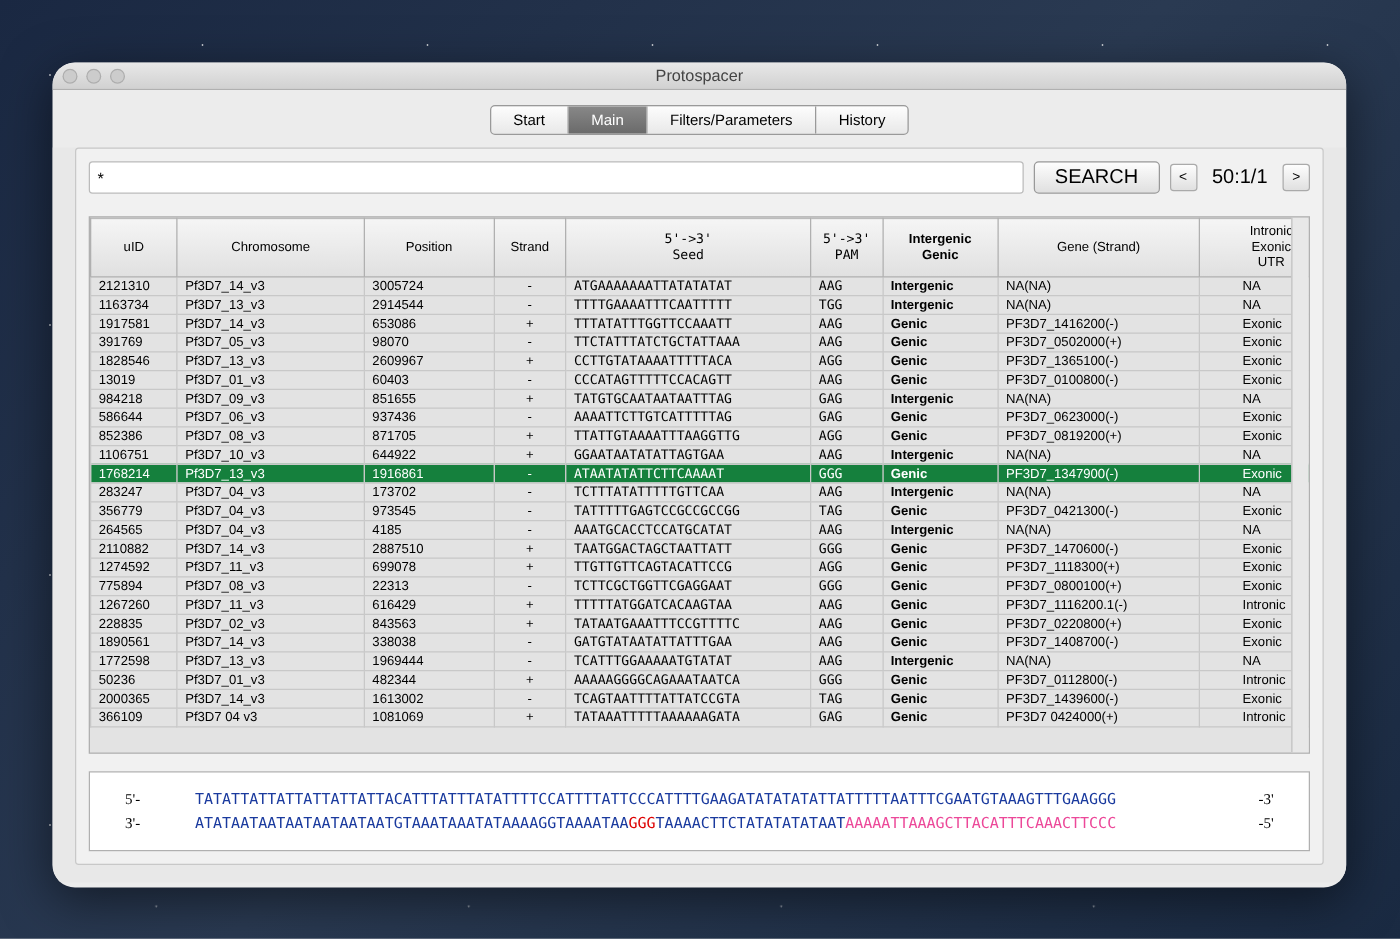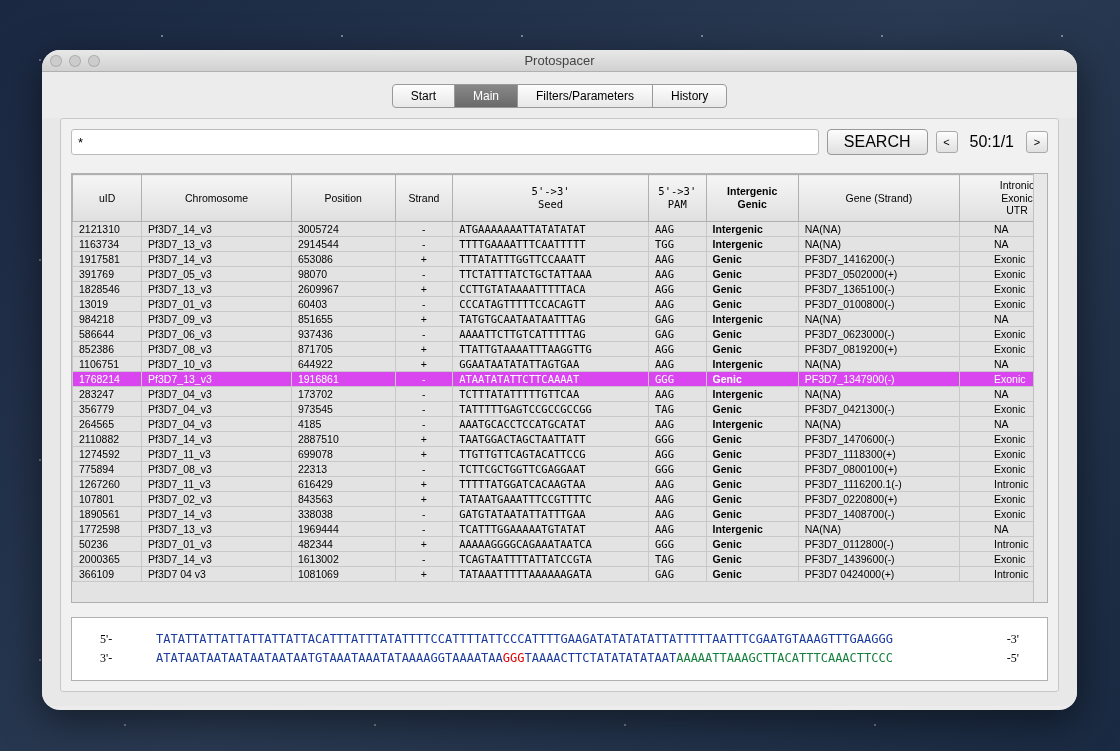--- a/index.html
+++ b/index.html
@@ -156,21 +156,21 @@
   text-align: center;
   line-height: 1.2;
 }
 td {
   border: 1px solid #c8c8c8;
   padding: 1px 6px;
   background: #e3e3e3;
   white-space: nowrap;
 }
 tr.selected td {
-  background: #d946ef;
+  background: #15803d;
   color: #fff;
   margin-left: 11px;
 }
 .col-uid { width: 60px; }
 .col-chr { width: 130px; }
 .col-pos { width: 90px; }
 .col-strand { width: 50px; text-align: center;}
 .col-seed { width: 170px; font-family: monospace; }
 .col-pam { width: 50px; font-family: monospace; }
 .col-ig { width: 80px; font-weight: bold; }
@@ -182,21 +182,21 @@
   margin-top: 14px;
   padding: 12px 28px;
   font-family: monospace;
   font-size: 12px;
   color: #1a3a9e;
   line-height: 1.6;
 }
 .seq-row { display: flex; gap: 28px; align-items: baseline; }
 .seq-label { color: #000; font-family: "Lucida Grande"; min-width: 28px; }
 .seq-end { color: #000; font-family: "Lucida Grande"; margin-left: auto; }
-.seq-text span.black { color: #15803d; }
+.seq-text span.black { color: #ec4899; }
 .seq-text span.red { color: #d00; }
 .scroll-track { position:absolute; right:0; top:0; bottom:0; width:14px; background:#e8e8e8; border-left:1px solid #c0c0c0; }
 </style>
 </head>
 <body>
 
 <div class="window">
   <div class="titlebar">
     <div class="traffic-lights">
       <div class="tl"></div>
@@ -434,21 +434,21 @@
                 <td class="col-chr">Pf3D7_11_v3</td>
                 <td class="col-pos">616429</td>
                 <td class="col-strand">+</td>
                 <td class="col-seed">TTTTTATGGATCACAAGTAA</td>
                 <td class="col-pam">AAG</td>
                 <td class="col-ig">Genic</td>
                 <td class="col-gene">PF3D7_1116200.1(-)</td>
                 <td class="col-iex">Intronic</td>
               </tr>
               <tr>
-                <td class="col-uid">107801</td>
+                <td class="col-uid">228835</td>
                 <td class="col-chr">Pf3D7_02_v3</td>
                 <td class="col-pos">843563</td>
                 <td class="col-strand">+</td>
                 <td class="col-seed">TATAATGAAATTTCCGTTTTC</td>
                 <td class="col-pam">AAG</td>
                 <td class="col-ig">Genic</td>
                 <td class="col-gene">PF3D7_0220800(+)</td>
                 <td class="col-iex">Exonic</td>
               </tr>
               <tr>

